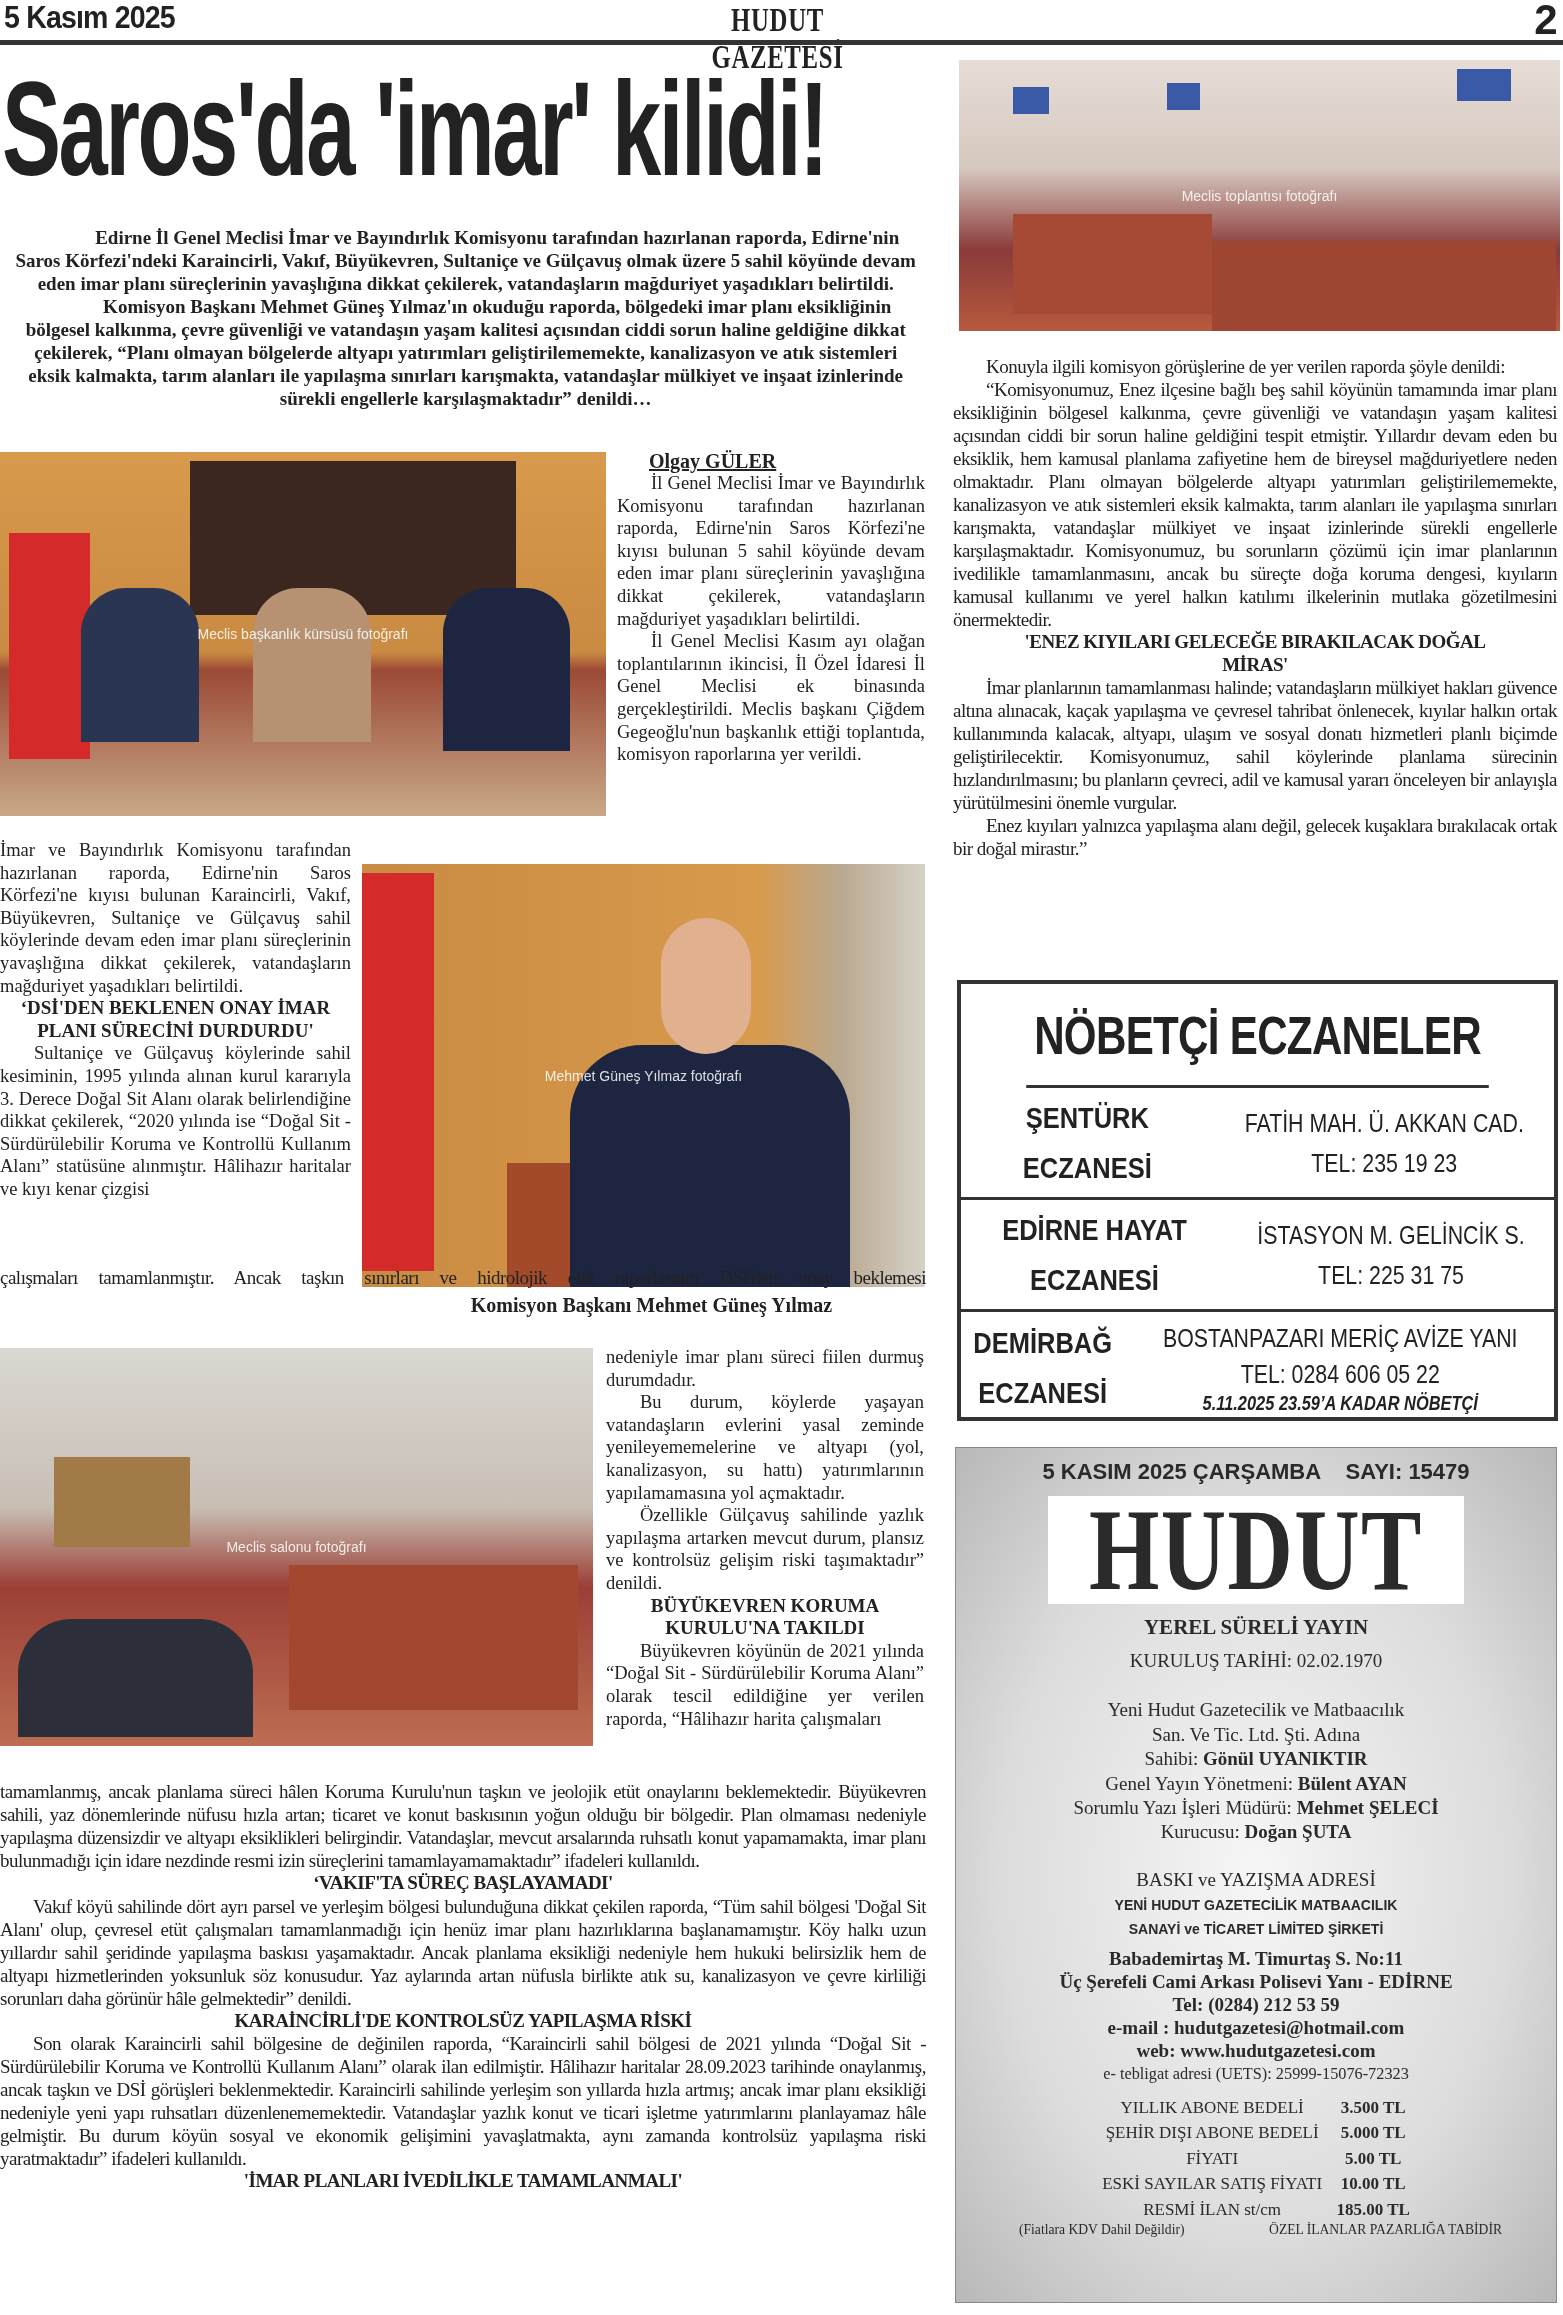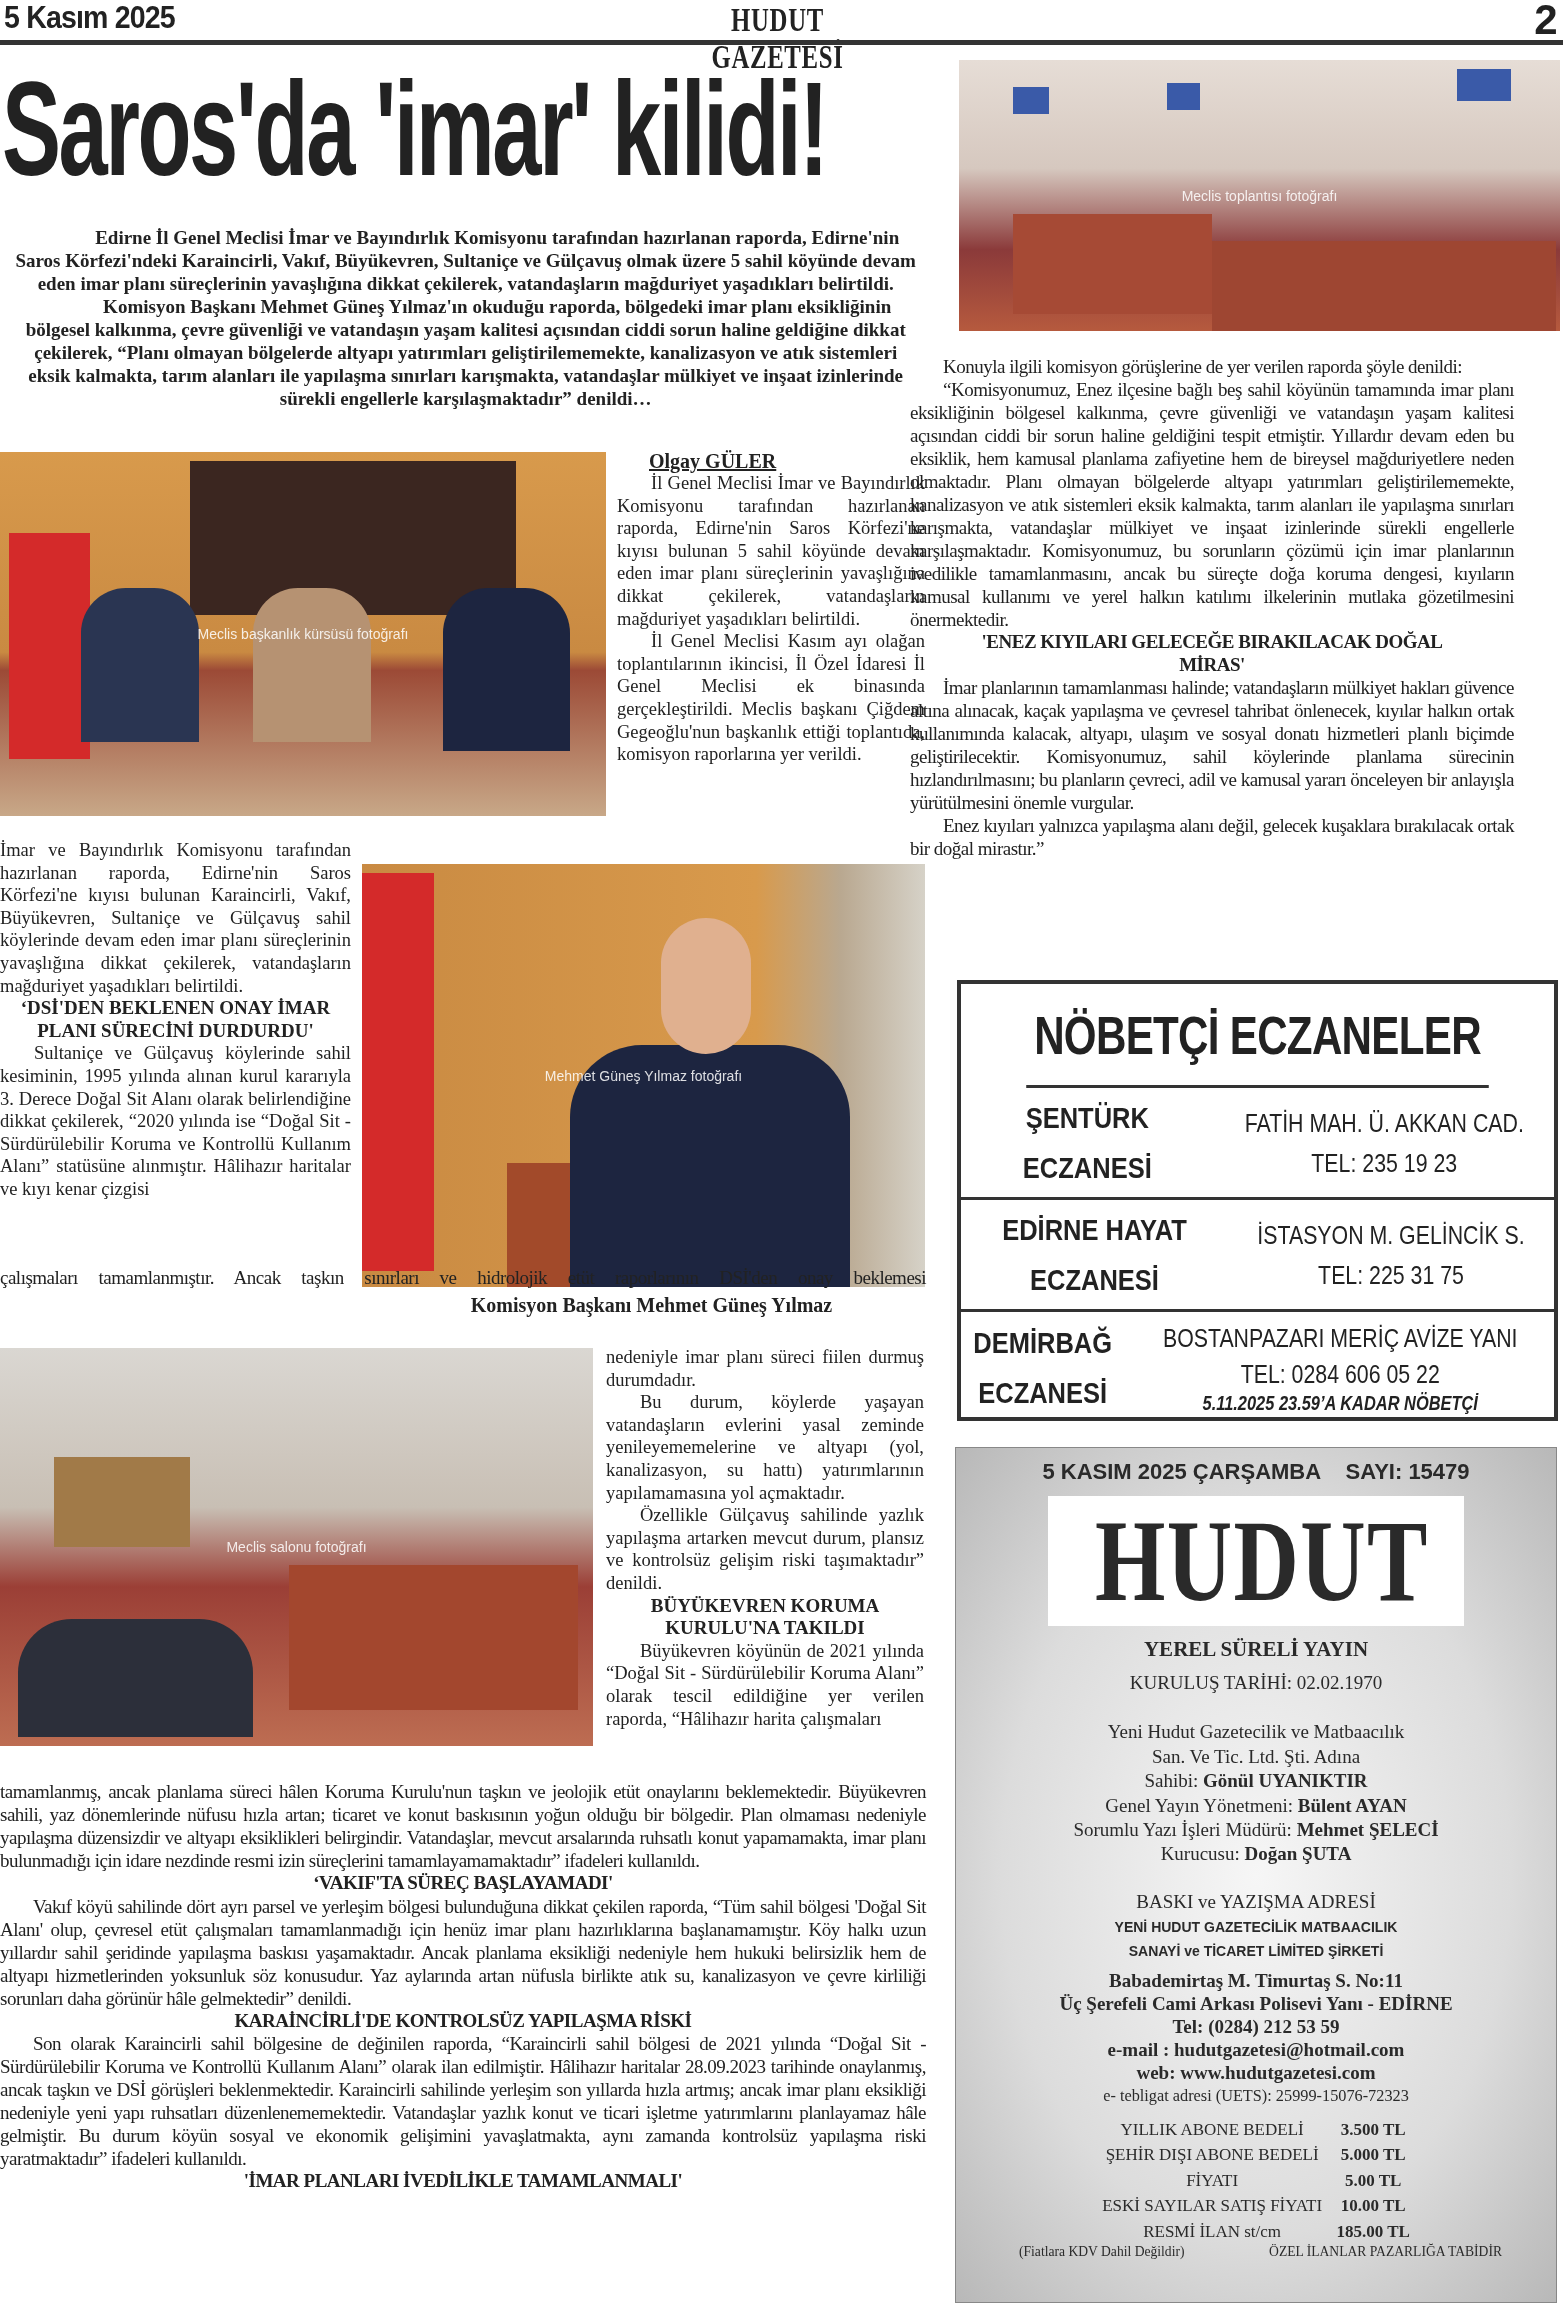--- a/index.html
+++ b/index.html
@@ -26,21 +26,21 @@
   .pharm{left:957px;top:980px;width:601px;height:441px;border:4.5px solid #333;box-sizing:border-box;background:#fff;font-family:"Liberation Sans",sans-serif;}
   .pharm-title{height:101px;border-bottom:3.6px solid #333;display:flex;align-items:center;justify-content:center;font-weight:bold;font-size:54px;letter-spacing:-0.9px;transform:scaleX(0.78);}
   .pharm-row{display:flex;border-bottom:3.6px solid #333;height:109px;}
   .pharm-row:last-child{border-bottom:none;}
   .pharm-name{width:271px;display:flex;flex-direction:column;align-items:center;justify-content:center;font-weight:bold;font-size:30px;line-height:50px;transform:scaleX(0.85);}
   .pharm-info{flex:1;display:flex;flex-direction:column;align-items:center;justify-content:center;font-size:26px;line-height:40px;transform:scaleX(0.82);white-space:nowrap;}
   .pharm-note{font-weight:bold;font-style:italic;font-size:20px;line-height:23.5px;}
   
   .imprint{left:955px;top:1447px;width:602px;height:856px;border:0.9px solid #888;box-sizing:border-box;background:radial-gradient(ellipse at center,#f6f6f6 0%,#dcdcdc 60%,#b8b8b8 100%);text-align:center;color:#2a2a2a;}
   .imp-top{margin-top:11px;font-family:"Liberation Sans",sans-serif;font-weight:bold;font-size:22px;}
-  .imp-logo{margin:11px auto 0;width:416px;height:130px;background:#fff;display:flex;align-items:center;justify-content:flex-start;font-weight:bold;font-size:116px;letter-spacing:1.8px;transform:scaleX(1);line-height:1;}
+  .imp-logo{margin:11px auto 0;width:416px;height:108px;background:#fff;display:flex;align-items:center;justify-content:center;font-weight:bold;font-size:116px;letter-spacing:1.8px;transform:scaleX(1);line-height:1;}
   .imp-logo span{display:inline-block;transform:scaleX(0.78);}
   .imp-sub{margin-top:11px;font-weight:bold;font-size:21px;}
   .imp-line{font-size:19px;line-height:24.4px;}
   .imp-sans{font-family:"Liberation Sans",sans-serif;font-weight:bold;font-size:14px;line-height:24.4px;}
   .imp-b{font-weight:bold;font-size:19px;line-height:23px;}
   .price-table{margin:9px auto 0;border-collapse:collapse;font-size:17px;}
   .price-table td{padding:2.7px 7.2px;text-align:center;}
   .price-table td.v{font-weight:bold;}
   .imp-foot{display:flex;justify-content:space-between;padding:0 54px 0 63px;font-size:13.6px;margin-top:0;}
 </style>
@@ -117,21 +117,21 @@
 
 <div class="abs cond" style="left:0;top:1780px;width:926px;">
   <p style="text-indent:0;">tamamlanmış, ancak planlama süreci hâlen Koruma Kurulu'nun taşkın ve jeolojik etüt onaylarını beklemektedir. Büyükevren sahili, yaz dönemlerinde nüfusu hızla artan; ticaret ve konut baskısının yoğun olduğu bir bölgedir. Plan olmaması nedeniyle yapılaşma düzensizdir ve altyapı eksiklikleri belirgindir. Vatandaşlar, mevcut arsalarında ruhsatlı konut yapamamakta, imar planı bulunmadığı için idare nezdinde resmi izin süreçlerini tamamlayamamaktadır” ifadeleri kullanıldı.</p>
   <div class="subhead">‘VAKIF'TA SÜREÇ BAŞLAYAMADI'</div>
   <p>Vakıf köyü sahilinde dört ayrı parsel ve yerleşim bölgesi bulunduğuna dikkat çekilen raporda, “Tüm sahil bölgesi 'Doğal Sit Alanı' olup, çevresel etüt çalışmaları tamamlanmadığı için henüz imar planı hazırlıklarına başlanamamıştır. Köy halkı uzun yıllardır sahil şeridinde yapılaşma baskısı yaşamaktadır. Ancak planlama eksikliği nedeniyle hem hukuki belirsizlik hem de altyapı hizmetlerinden yoksunluk söz konusudur. Yaz aylarında artan nüfusla birlikte atık su, kanalizasyon ve çevre kirliliği sorunları daha görünür hâle gelmektedir” denildi.</p>
   <div class="subhead">KARAİNCİRLİ'DE KONTROLSÜZ YAPILAŞMA RİSKİ</div>
   <p>Son olarak Karaincirli sahil bölgesine de değinilen raporda, “Karaincirli sahil bölgesi de 2021 yılında “Doğal Sit - Sürdürülebilir Koruma ve Kontrollü Kullanım Alanı” olarak ilan edilmiştir. Hâlihazır haritalar 28.09.2023 tarihinde onaylanmış, ancak taşkın ve DSİ görüşleri beklenmektedir. Karaincirli sahilinde yerleşim son yıllarda hızla artmış; ancak imar planı eksikliği nedeniyle yeni yapı ruhsatları düzenlenememektedir. Vatandaşlar yazlık konut ve ticari işletme yatırımlarını planlayamaz hâle gelmiştir. Bu durum köyün sosyal ve ekonomik gelişimini yavaşlatmakta, aynı zamanda kontrolsüz yapılaşma riski yaratmaktadır” ifadeleri kullanıldı.</p>
   <div class="subhead">'İMAR PLANLARI İVEDİLİKLE TAMAMLANMALI'</div>
 </div>
 
-<div class="abs cond" style="left:910px;top:355px;width:604px;">
+<div class="abs cond" style="left:953px;top:355px;width:604px;">
   <p>Konuyla ilgili komisyon görüşlerine de yer verilen raporda şöyle denildi:</p>
   <p>“Komisyonumuz, Enez ilçesine bağlı beş sahil köyünün tamamında imar planı eksikliğinin bölgesel kalkınma, çevre güvenliği ve vatandaşın yaşam kalitesi açısından ciddi bir sorun haline geldiğini tespit etmiştir. Yıllardır devam eden bu eksiklik, hem kamusal planlama zafiyetine hem de bireysel mağduriyetlere neden olmaktadır. Planı olmayan bölgelerde altyapı yatırımları geliştirilememekte, kanalizasyon ve atık sistemleri eksik kalmakta, tarım alanları ile yapılaşma sınırları karışmakta, vatandaşlar mülkiyet ve inşaat izinlerinde sürekli engellerle karşılaşmaktadır. Komisyonumuz, bu sorunların çözümü için imar planlarının ivedilikle tamamlanmasını, ancak bu süreçte doğa koruma dengesi, kıyıların kamusal kullanımı ve yerel halkın katılımı ilkelerinin mutlaka gözetilmesini önermektedir.</p>
   <div class="subhead" style="padding:0 54px;">'ENEZ KIYILARI GELECEĞE BIRAKILACAK DOĞAL MİRAS'</div>
   <p>İmar planlarının tamamlanması halinde; vatandaşların mülkiyet hakları güvence altına alınacak, kaçak yapılaşma ve çevresel tahribat önlenecek, kıyılar halkın ortak kullanımında kalacak, altyapı, ulaşım ve sosyal donatı hizmetleri planlı biçimde geliştirilecektir. Komisyonumuz, sahil köylerinde planlama sürecinin hızlandırılmasını; bu planların çevreci, adil ve kamusal yararı önceleyen bir anlayışla yürütülmesini önemle vurgular.</p>
   <p>Enez kıyıları yalnızca yapılaşma alanı değil, gelecek kuşaklara bırakılacak ortak bir doğal mirastır.”</p>
 </div>
 
 <div class="abs pharm">
   <div class="pharm-title">NÖBETÇİ ECZANELER</div>
   <div class="pharm-row">

